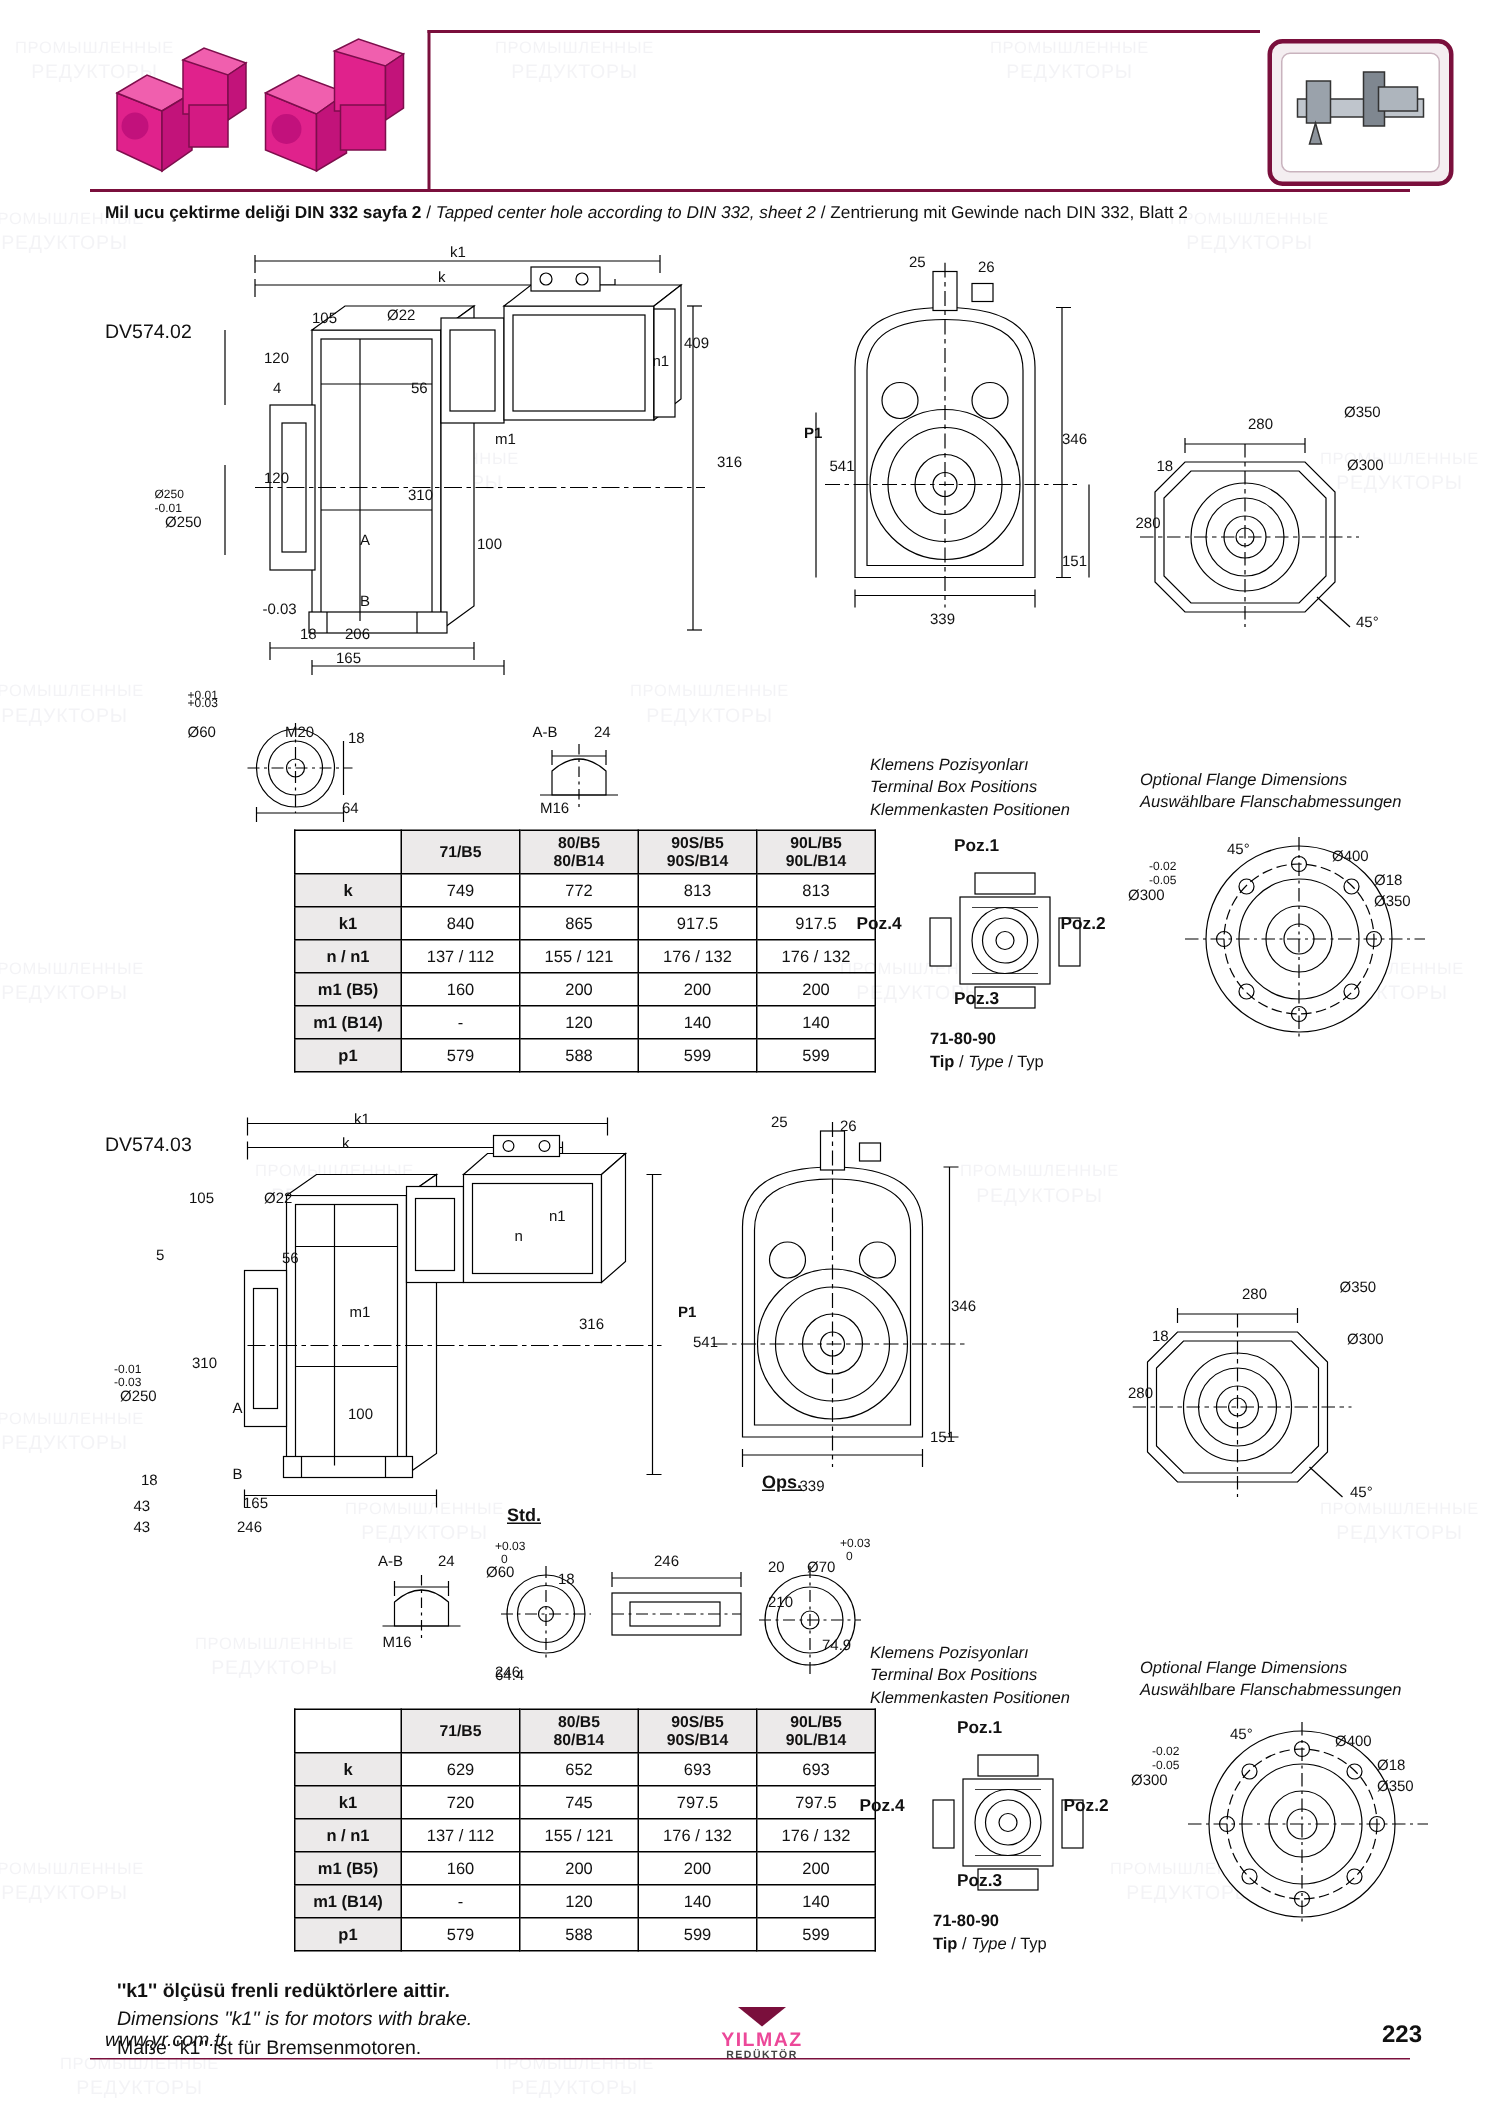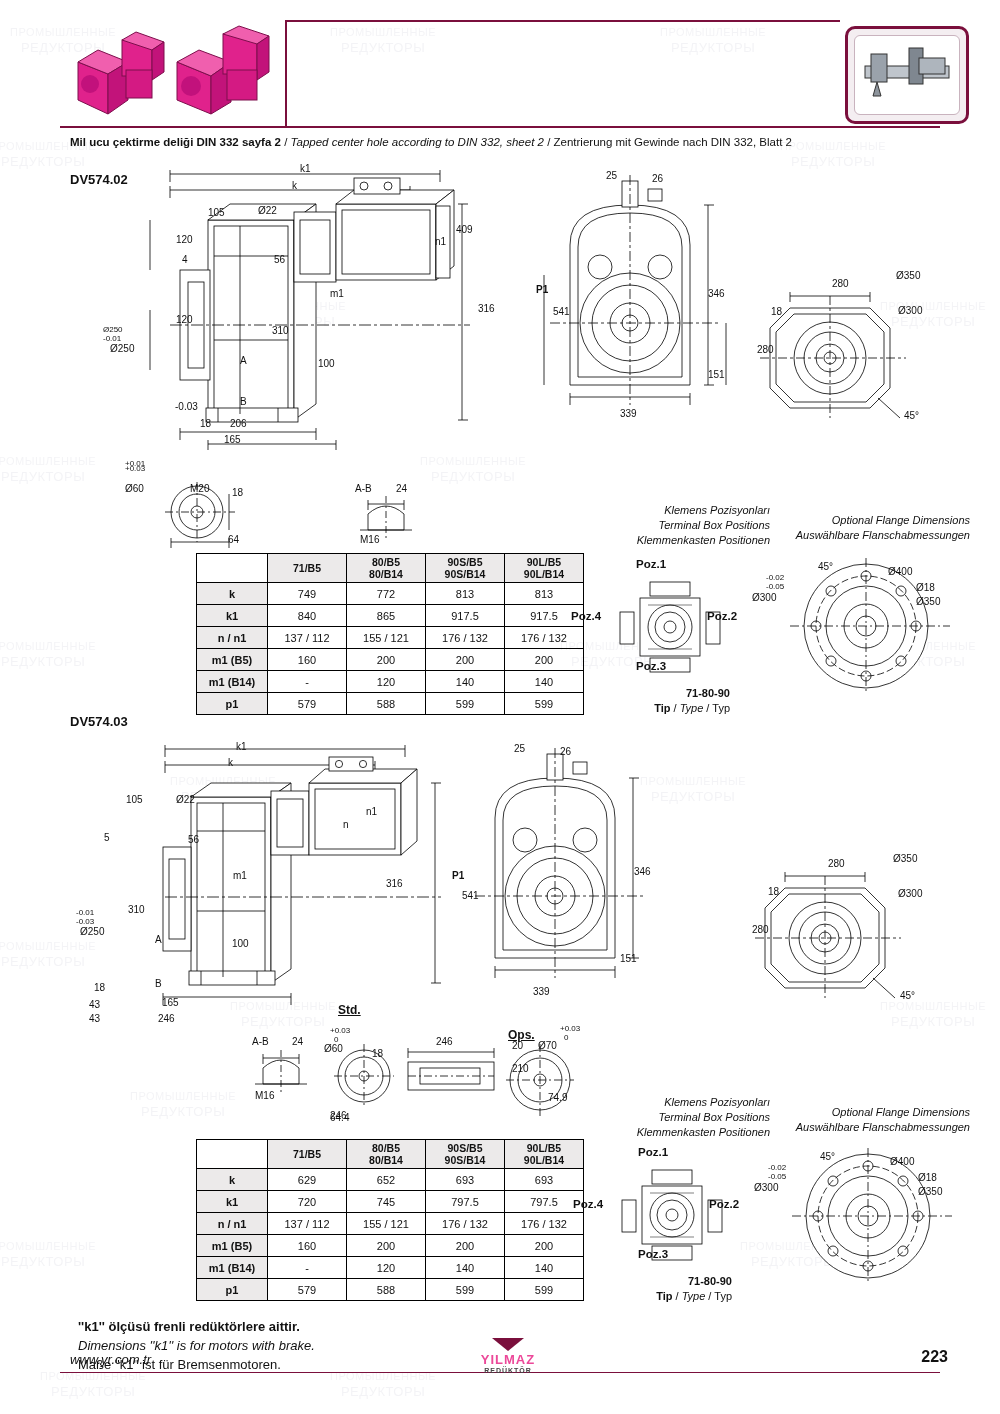--- a/index.html
+++ b/index.html
@@ -26,35 +26,35 @@
 
   .calipericon{position:absolute;left:845px;top:26px;width:118px;height:92px;
      border:3px solid #7a0f3c;border-radius:10px;background:#f4eef1;}
   .calipericon .inner{position:absolute;left:6px;top:6px;right:6px;bottom:6px;border:1px solid #c9b3be;border-radius:6px;background:#fff;}
 
   .motorimg{position:absolute;}
   .note-din{position:absolute;left:70px;top:136px;font-size:11.5px;}
   .note-din b{font-weight:bold;}
   .note-din i{}
 
-  .sec-label{position:absolute;font-size:13px;font-weight:bold;}
+  .sec-label{position:absolute;font-size:13px;font-weight:normal;margin-top:41px;}
 
   
   svg{display:block;}
   .dwg{position:absolute;}
 
   
   table.spec{position:absolute;border-collapse:collapse;font-size:11px;}
   table.spec td,table.spec th{border:1px solid #000;text-align:center;padding:2px 4px;height:17px;}
   table.spec th{font-weight:bold;background:#eceaea;}
   table.spec td.rowhdr{font-weight:bold;background:#eceaea;width:62px;}
   table.spec td.val{width:70px;}
   .thsub{font-size:10.5px;line-height:1.15;}
 
-  .cap{position:absolute;text-align:right;font-size:11px;line-height:1.35;}
+  .cap{position:absolute;text-align:left;font-size:11px;line-height:1.35;}
   .cap .it{font-style:italic;}
   .bold{font-weight:bold;}
 
   .poz{position:absolute;font-size:11.5px;font-weight:bold;}
   .dim{position:absolute;font-size:10px;}
   .dimb{position:absolute;font-size:10px;font-weight:bold;}
 
   .footnote{position:absolute;left:78px;top:1318px;font-size:13px;line-height:1.45;}
   .footnote .b{font-weight:bold;}
   .footnote .i{font-style:italic;}
@@ -632,21 +632,21 @@
     </g>
   </svg>
   <div class="dim" style="left:828px;top:858px;">280</div>
   <div class="dim" style="left:893px;top:853px;">Ø350</div>
   <div class="dim" style="left:898px;top:888px;">Ø300</div>
   <div class="dim" style="left:768px;top:886px;">18</div>
   <div class="dim" style="left:752px;top:924px;">280</div>
   <div class="dim" style="left:900px;top:990px;">45°</div>
 
   <div class="dimb" style="left:338px;top:1003px;font-size:12px;text-decoration:underline;">Std.</div>
-  <div class="dimb" style="left:508px;top:1028px;font-size:12px;text-decoration:underline;">Ops.</div>
+  <div class="dimb" style="left:508px;top:981px;font-size:12px;text-decoration:underline;">Ops.</div>
 
   <svg class="dwg" style="left:245px;top:1040px;" width="90" height="60" viewBox="0 0 90 60">
     <g stroke="#000" fill="none" stroke-width="0.8">
       <path d="M18 44 L18 28 Q36 12 54 28 L54 44 Z" fill="#fff"></path>
       <line x1="10" y1="44" x2="62" y2="44"></line>
       <line x1="36" y1="10" x2="36" y2="52" stroke-dasharray="7,3,2,3"></line>
       <line x1="18" y1="18" x2="54" y2="18"></line>
         <line x1="18" y1="14" x2="18" y2="24"></line>
         <line x1="54" y1="14" x2="54" y2="24"></line>
     </g>

